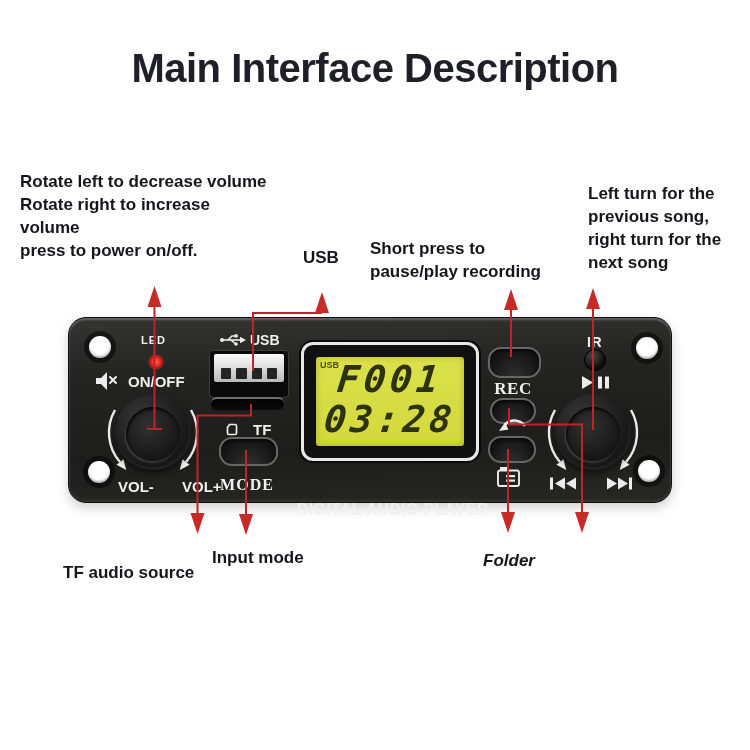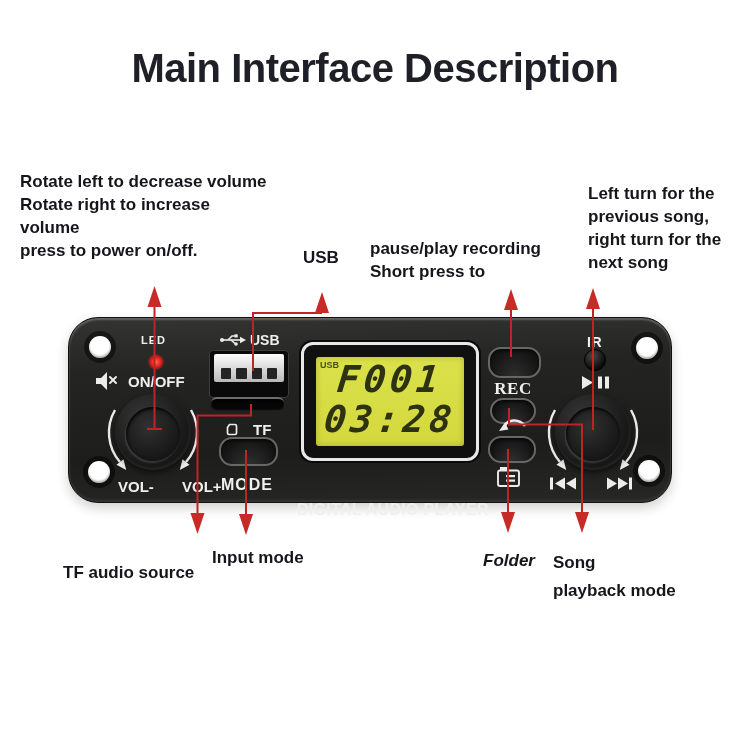--- a/index.html
+++ b/index.html
@@ -4,21 +4,21 @@
 <style>
   html,body{margin:0;padding:0;background:#ffffff;}
   .canvas{position:relative;width:750px;height:750px;background:#ffffff;overflow:hidden;
           font-family:"Liberation Sans", sans-serif;}
   .title{position:absolute;left:0;right:0;top:46px;text-align:center;
          font-size:40px;font-weight:800;color:#1f1f27;letter-spacing:-0.5px;}
   .note{position:absolute;font-weight:700;color:#15151c;font-size:17px;line-height:23px;}
   .note div{white-space:nowrap;}
 
   
-  .device{position:absolute;left:68px;top:317px;width:602px;height:184px;border-radius:30px;
+  .device{position:absolute;left:68px;top:317px;width:602px;height:184px;border-radius:18px;
           background:linear-gradient(178deg,#343433 0%,#242423 28%,#1d1d1c 70%,#272726 100%);
           border:1px solid #101010;
           box-shadow:inset 0 2px 2px rgba(255,255,255,.25), inset 0 -2px 3px rgba(255,255,255,.08),
                      0 5px 12px rgba(0,0,0,.18);}
   .abs{position:absolute;}
   .screw{position:absolute;width:22px;height:22px;border-radius:50%;
          background:radial-gradient(circle at 40% 35%,#ffffff 60%,#cfcfcf 100%);
          box-shadow:0 0 0 5px rgba(0,0,0,.5), inset 0 -2px 2px rgba(0,0,0,.25);}
   .dev-label{position:absolute;color:#f0f0f0;font-weight:700;white-space:nowrap;}
   .led-dot{position:absolute;left:79px;top:36px;width:16px;height:16px;border-radius:50%;
@@ -65,38 +65,34 @@
   <div class="note" style="left:20px;top:170px;">
     <div>Rotate left to decrease volume</div>
     <div>Rotate right to increase</div>
     <div>volume</div>
     <div>press to power on/off.</div>
   </div>
 
   <div class="note" style="left:303px;top:246px;">USB</div>
 
   <div class="note" style="left:370px;top:237px;">
+    <div>Short press to</div>
     <div>pause/play recording</div>
-    <div>Short press to</div>
   </div>
 
   <div class="note" style="left:588px;top:182px;">
     <div>Left turn for the</div>
     <div>previous song,</div>
     <div>right turn for the</div>
     <div>next song</div>
   </div>
 
   <div class="note" style="left:63px;top:541px;margin-top:20px;">TF audio source</div>
   <div class="note" style="left:212px;top:546px;">Input mode</div>
   <div class="note" style="left:483px;top:549px;font-style:italic;">Folder</div>
-  <div class="note" style="left:553px;top:549px;line-height:28px;">
-    <div>Song</div>
-    <div>playback mode</div>
-  </div>
 
   <div class="device">
 
     <div class="screw" style="left:20px;top:18px;"></div>
     <div class="screw" style="left:19px;top:143px;"></div>
     <div class="screw" style="left:567px;top:19px;"></div>
     <div class="screw" style="left:569px;top:142px;"></div>
 
     <div class="dev-label" style="left:72px;top:16px;font-size:11px;letter-spacing:1px;">LED</div>
     <div class="led-dot"></div>
@@ -138,21 +134,21 @@
             <span></span>
           </div>
       </div>
     </div>
     <div class="tf-slot"></div>
     <svg class="abs" style="left:157px;top:105px;" width="12" height="13" viewBox="0 0 12 13">
       <path d="M 3.5 1.5 H 9 a1.5 1.5 0 0 1 1.5 1.5 V 10 a1.5 1.5 0 0 1 -1.5 1.5 H 3 A1.5 1.5 0 0 1 1.5 10 V 4.5 Z" fill="none" stroke="#ececec" stroke-width="1.7"></path>
     </svg>
     <div class="dev-label" style="left:184px;top:103px;font-size:15px;">TF</div>
     <div class="pill" style="left:150px;top:119px;width:55px;height:25px;"></div>
-    <div class="dev-label" style="left:144px;top:158px;width:68px;text-align:center;font-size:16px;letter-spacing:1px;">MODE</div>
+    <div class="dev-label" style="left:144px;top:158px;width:68px;text-align:center;font-size:16px;letter-spacing:1px;font-family:Liberation Serif, serif;">MODE</div>
 
     <div class="lcd-frame">
       <div class="lcd-screen">
         <div class="lcd-src">USB</div>
         <div class="lcd-line" style="top:4px;">F001</div>
         <div class="lcd-line" style="top:44px;">03:28</div>
       </div>
     </div>
     <div class="dev-label" style="left:228px;top:151px;width:186px;text-align:center;font-size:16px;letter-spacing:0.3px;margin-top:32px;">DIGITAL AUDIO PLAYER</div>
 

